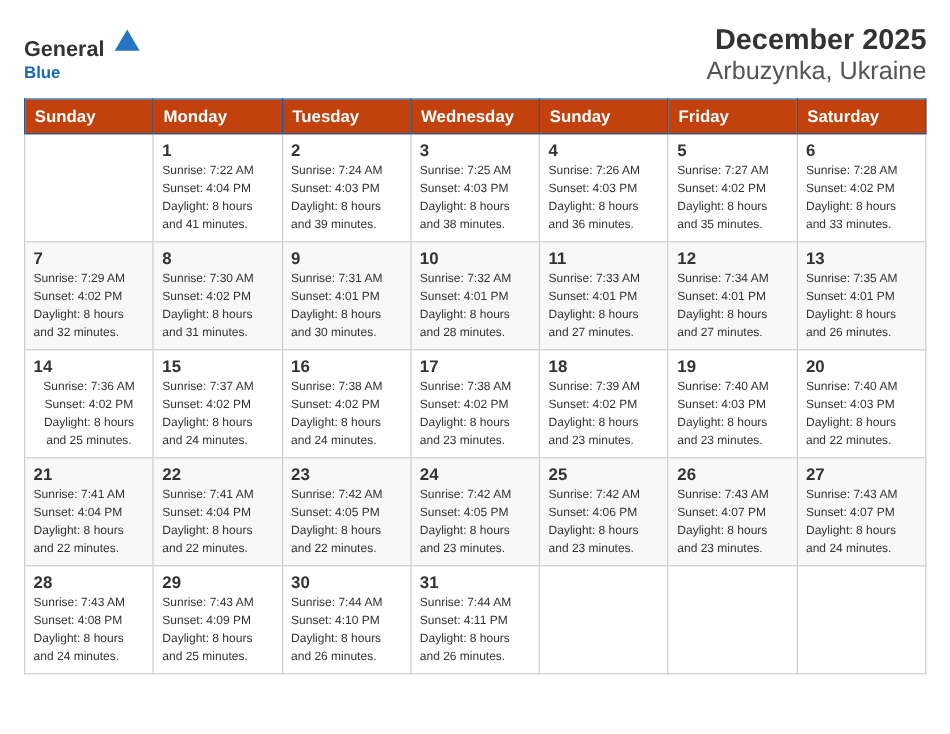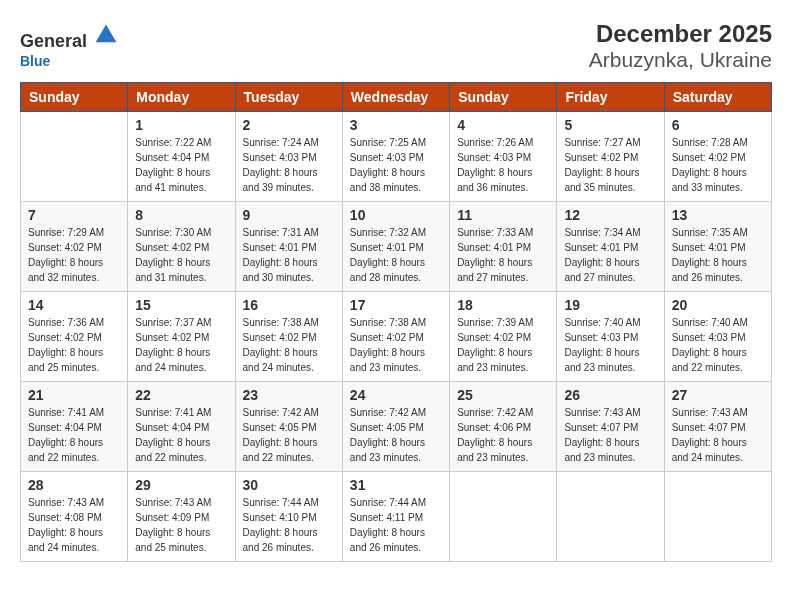--- a/index.html
+++ b/index.html
@@ -214,21 +214,21 @@
           <span class="day-number">13</span>
           <div class="day-info" style="white-space: pre-line;">Sunrise: 7:35 AM
 Sunset: 4:01 PM
 Daylight: 8 hours
 and 26 minutes.</div>
         </td>
       </tr>
       <tr>
         <td>
           <span class="day-number">14</span>
-          <div class="day-info" style="white-space: pre-line;">Sunrise: 7:36 AM
+          <div class="day-info" style="white-space: pre-line; text-align: center;">Sunrise: 7:36 AM
 Sunset: 4:02 PM
 Daylight: 8 hours
 and 25 minutes.</div>
         </td>
         <td>
           <span class="day-number">15</span>
           <div class="day-info" style="white-space: pre-line;">Sunrise: 7:37 AM
 Sunset: 4:02 PM
 Daylight: 8 hours
 and 24 minutes.</div>

